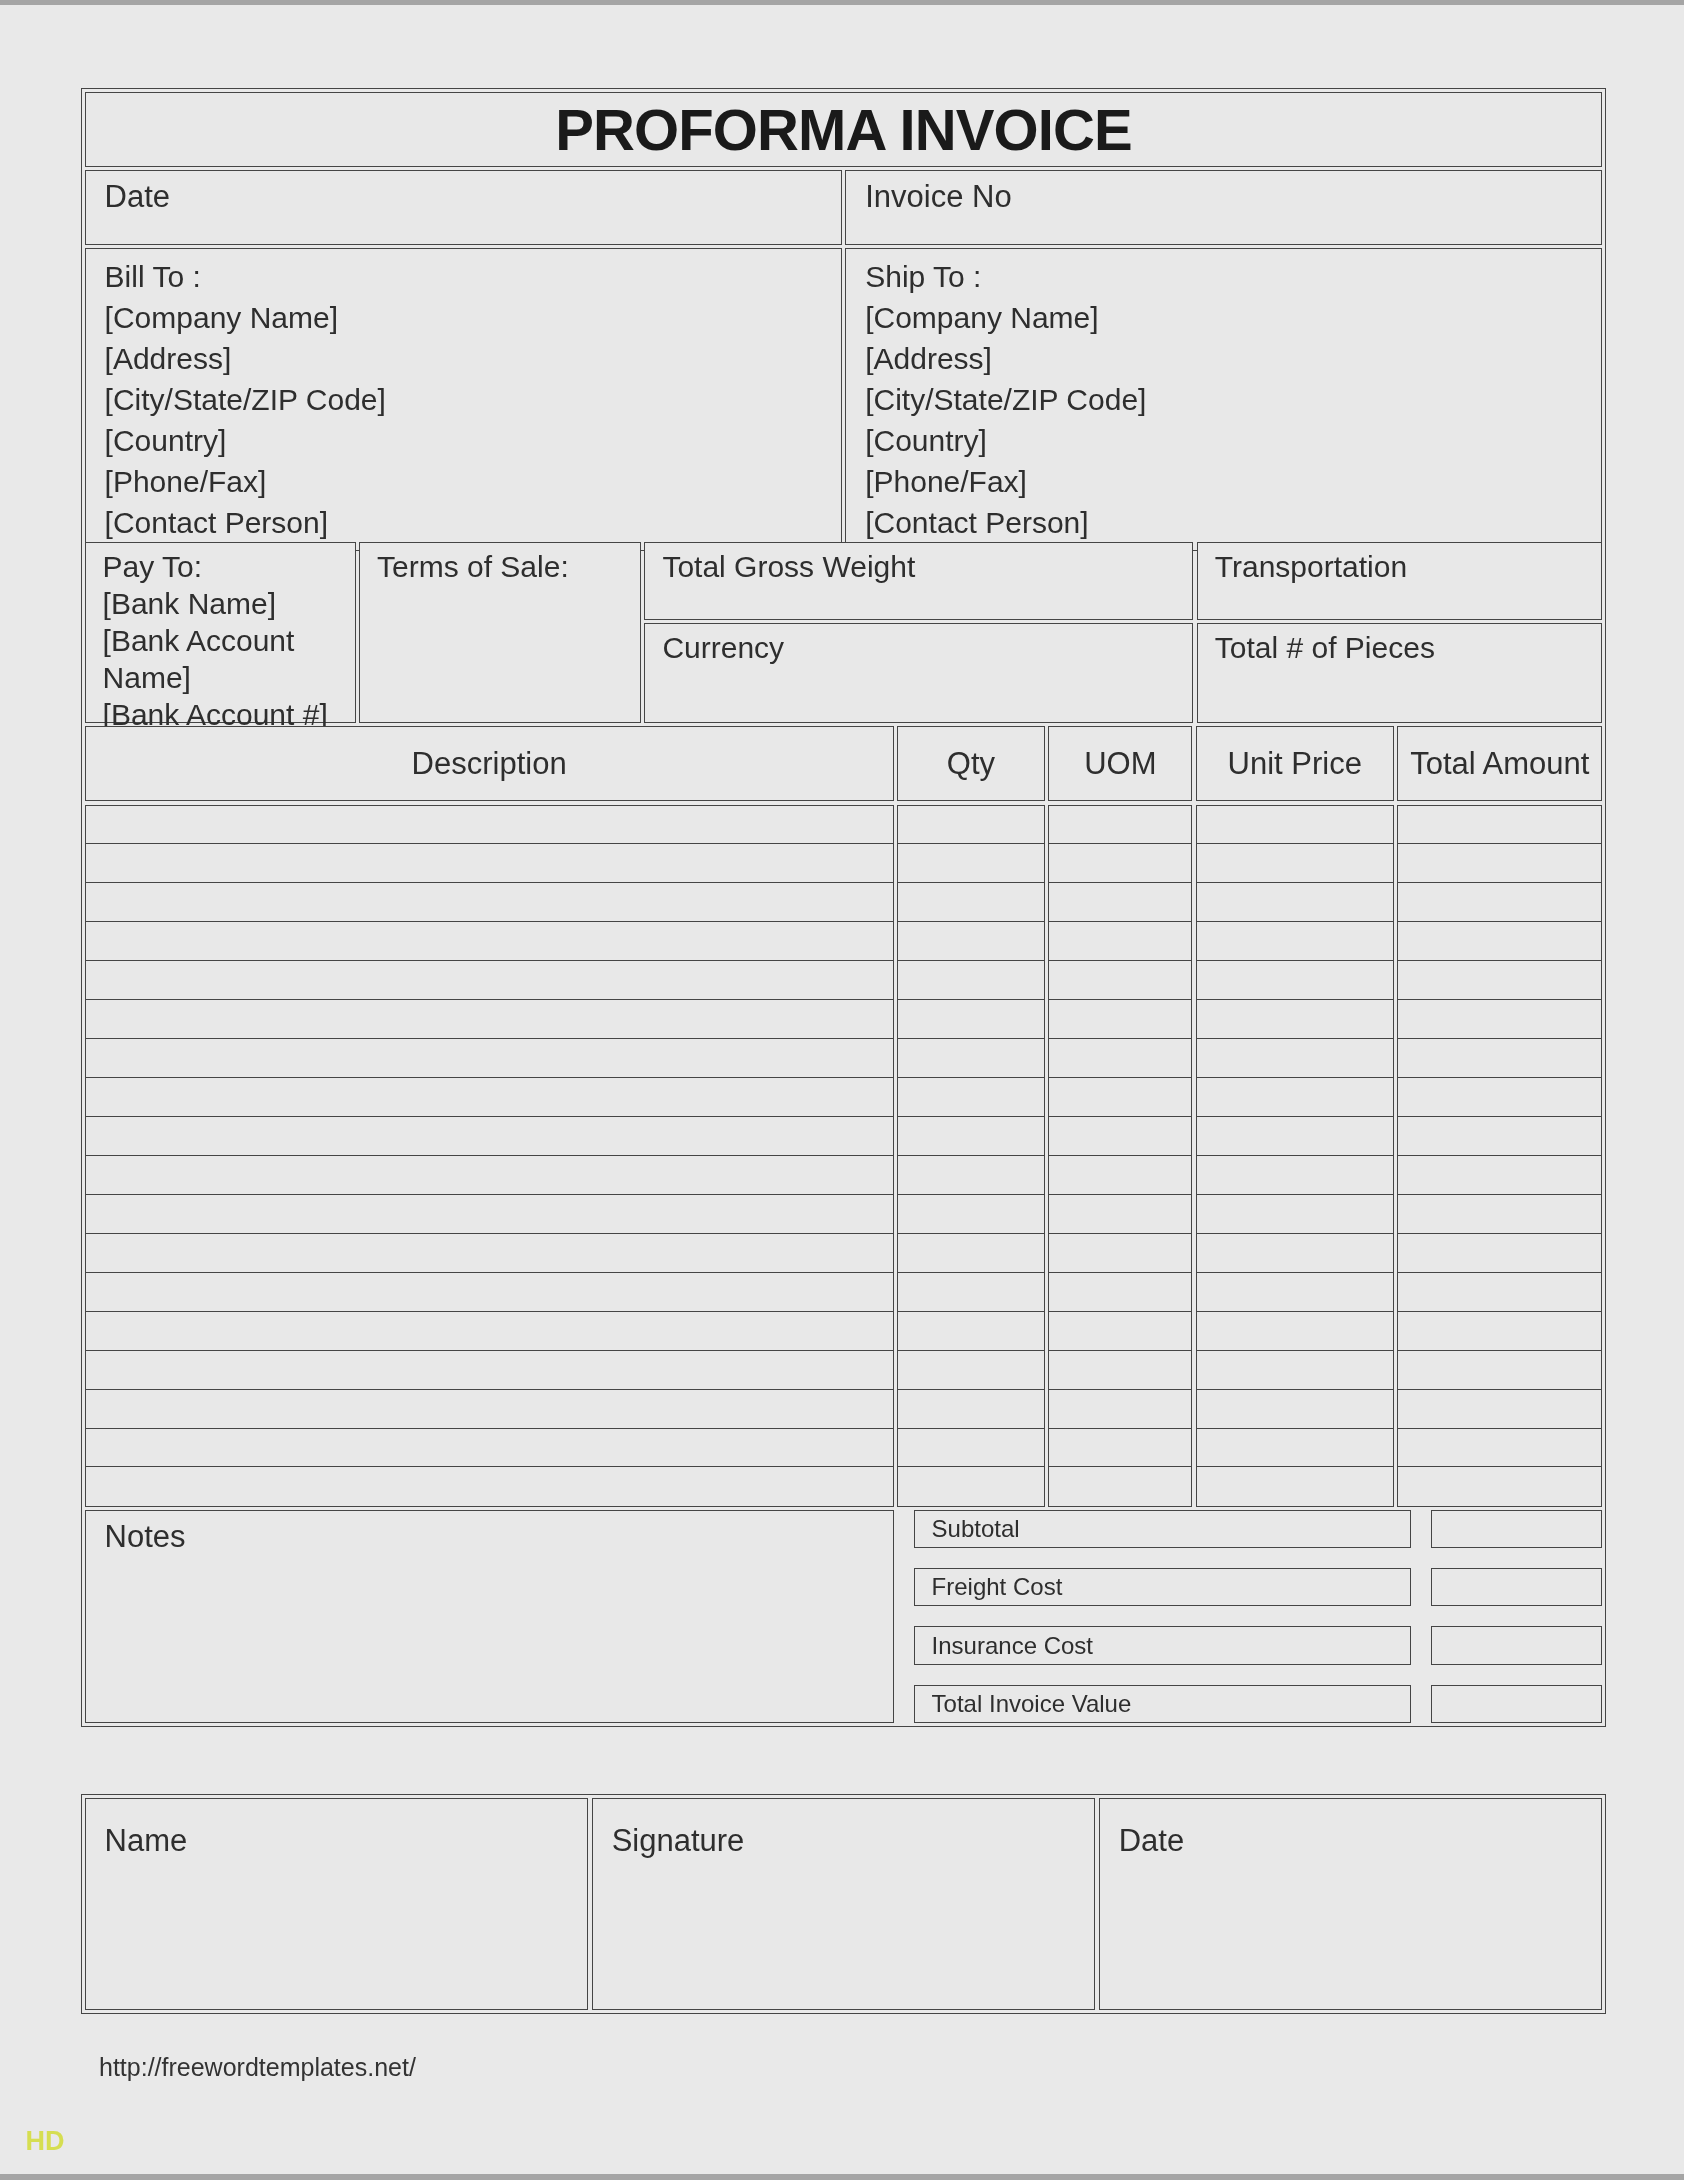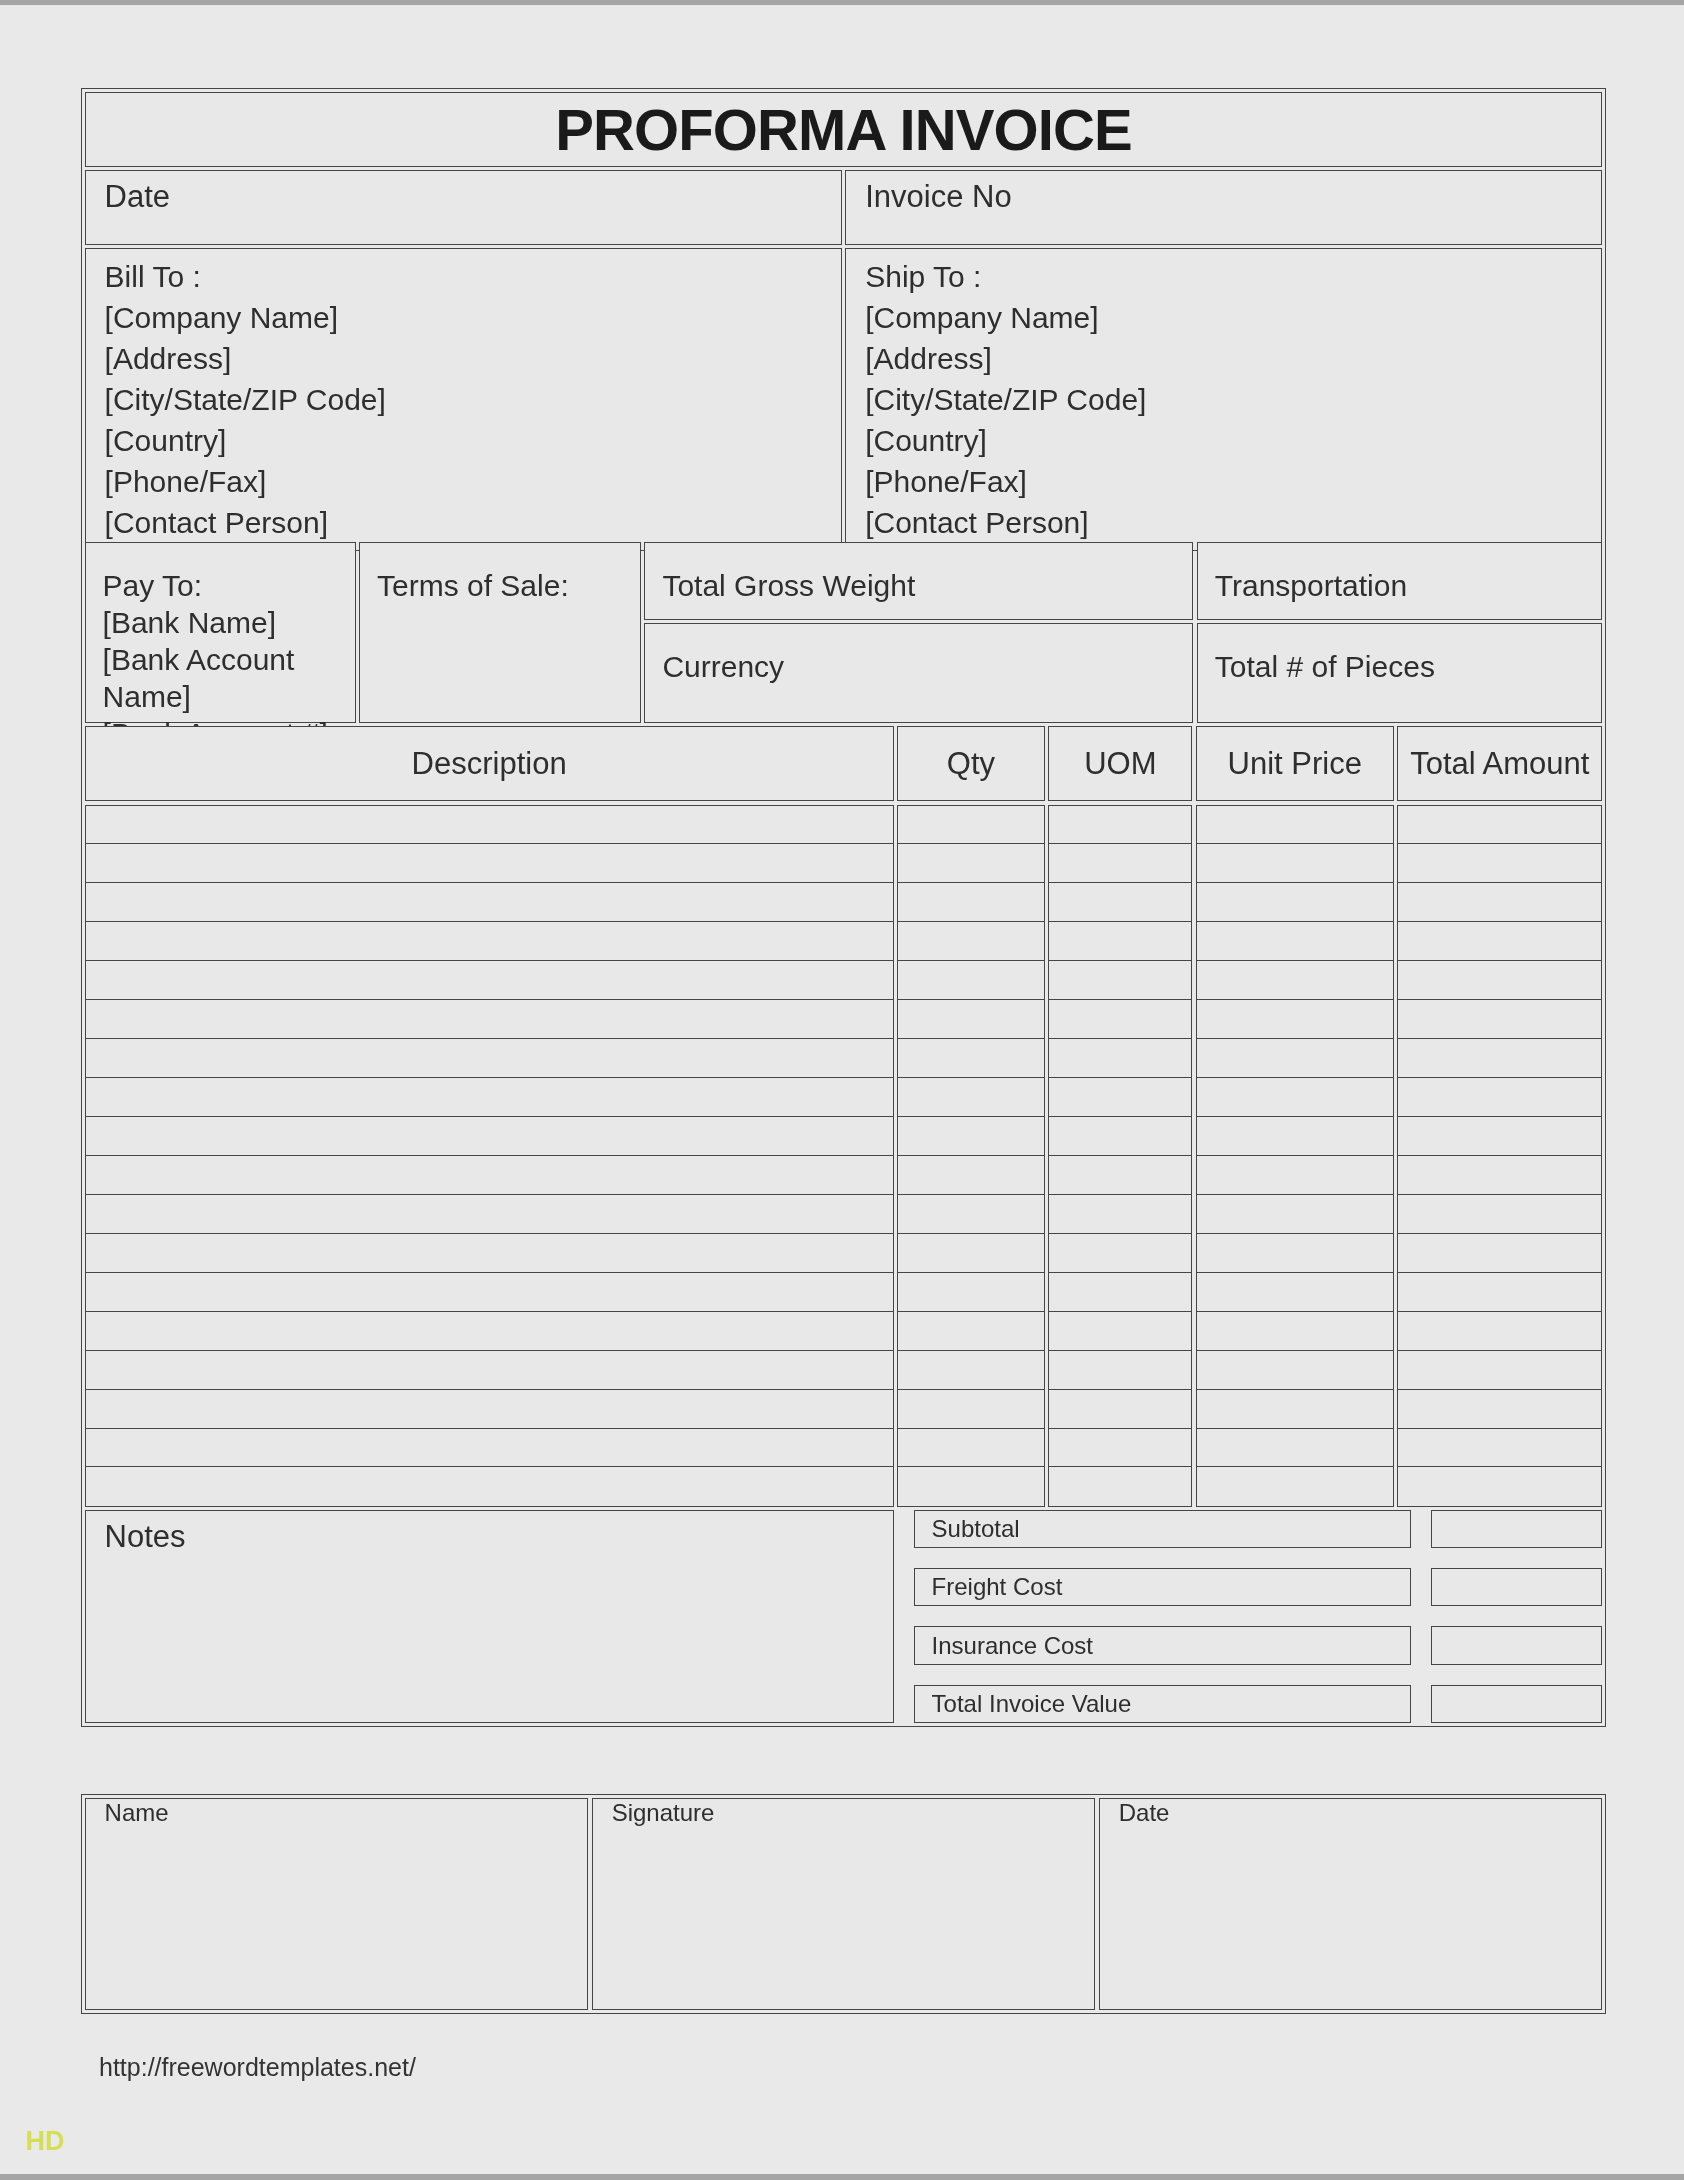--- a/index.html
+++ b/index.html
@@ -43,21 +43,21 @@
   .row-meta{height:75px;}
   .row-meta .cell{padding:8.5px 19px;font-size:31px;}
   .row-billship{height:290px;}
   .addr-cell{padding:6.8px 19px;font-size:30px;line-height:41px;}
   .row-shipment{
     height:181px;
     display:grid;gap:3.4px;
     grid-template-columns:271px 282px 549px 1fr;
     grid-template-rows:78px 1fr;
   }
-  .row-shipment .cell{padding:24px 17px;font-size:30px;line-height:37px;}
+  .row-shipment .cell{padding:5px 17px;font-size:30px;line-height:37px;}
   .span-rows{grid-row:1 / 3;}
   .payto-cell{line-height:36px;padding-top:5.1px;}
 
   .cols-grid{display:grid;grid-template-columns:809px 148px 144px 198px 1fr;gap:3.4px;}
   .row-itemshead{height:75px;}
   .row-itemshead .cell{
     display:flex;align-items:center;justify-content:center;
     font-size:31px;
   }
   .items-body{height:702px;}
@@ -76,21 +76,21 @@
   .sum-label{display:flex;align-items:center;padding:0 17px;font-size:24px;}
   .sum-value{}
 
   
   .sign-table{
     position:absolute;left:81px;top:1794px;width:1525px;height:220px;
     border:1.7px solid var(--border);
     padding:2.6px;
     display:grid;grid-template-columns:1fr 1fr 1fr;gap:3.4px;
   }
-  .sign-table .cell{padding:0 19px;font-size:24px;}
+  .sign-table .cell{padding:24px 19px;font-size:31px;}
 
   .source-url{
     position:absolute;left:99px;top:2053px;
     font-size:25px;color:#333333;
   }
   .watermark{
     position:absolute;left:25.6px;top:2126px;
     font-size:27px;font-weight:700;color:var(--watermark);
   }
 </style>

